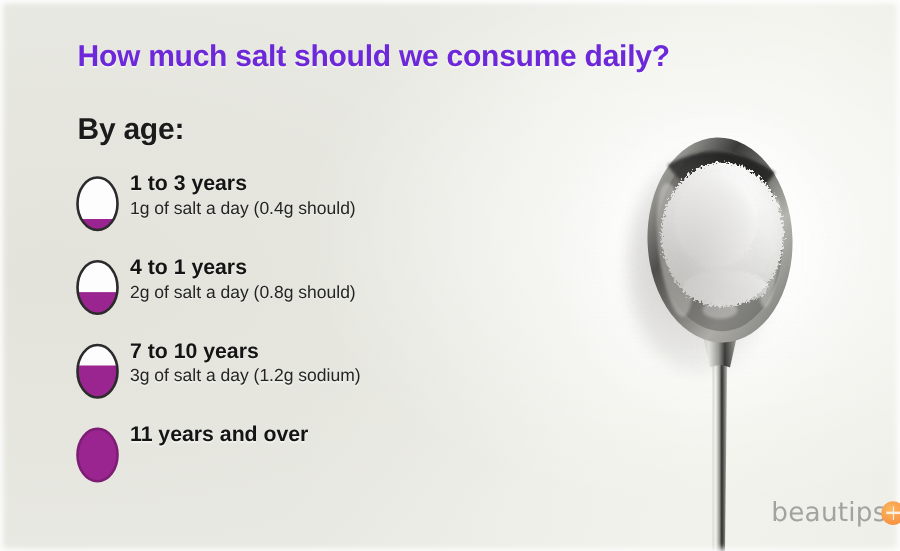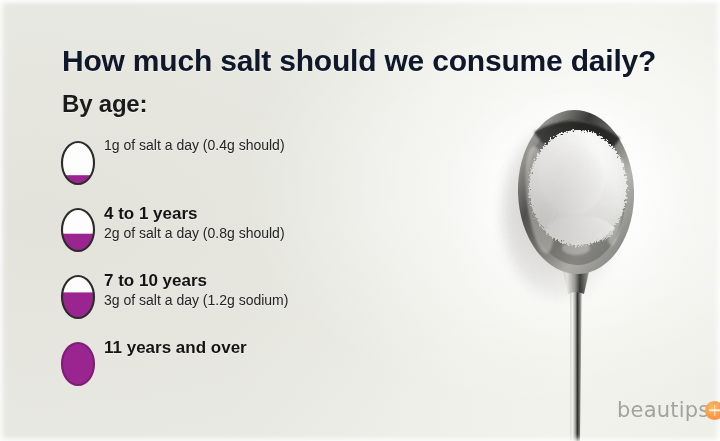--- a/index.html
+++ b/index.html
@@ -122,24 +122,24 @@
       rgba(150,148,142,0.20) 55%,
       rgba(180,178,172,0.0) 80%);
     filter: blur(6px);
     transform: rotate(-3deg);
   }
 
   
   .title {
     position: absolute;
     left: 62px;
-    top: 44px;
-    font-size: 30px;
+    top: 32px;
+    font-size: 24px;
     font-weight: bold;
-    color: #0f172a;
+    color: #6d28d9;
     letter-spacing: -0.2px;
     white-space: nowrap;
     text-shadow: 0 1px 0 rgba(255,255,255,0.5);
   }
   .subtitle {
     position: absolute;
     left: 62px;
     top: 70px;
     font-size: 24px;
     font-weight: bold;
@@ -306,20 +306,21 @@
               <ellipse cx="18" cy="23" rx="16" ry="21"></ellipse>
             </clipPath>
           <ellipse cx="18" cy="23" rx="16" ry="21" fill="#fdfdfd"></ellipse>
           <g clip-path="url(#clip0)">
             <rect x="0" y="35.2" width="36" height="46" fill="#9b2590"></rect>
           </g>
           <ellipse cx="18" cy="23" rx="16" ry="21" fill="none" stroke="#2b2b2b" stroke-width="2.1"></ellipse>
         </svg>
       </div>
       <div class="age-text">
+        <div class="age-label">1 to 3 years</div>
         <div class="age-detail">1g of salt a day (0.4g should)</div>
       </div>
     </div>
 
     <div class="age-row">
       <div class="pill">
         <svg width="36" height="46" viewBox="0 0 36 46">
           <clipPath id="clip1">
               <ellipse cx="18" cy="23" rx="16" ry="21"></ellipse>
             </clipPath>

